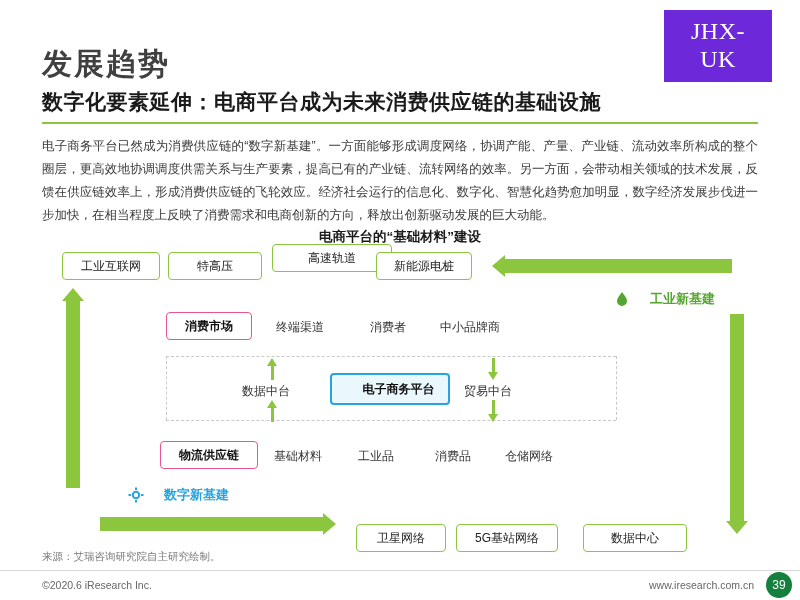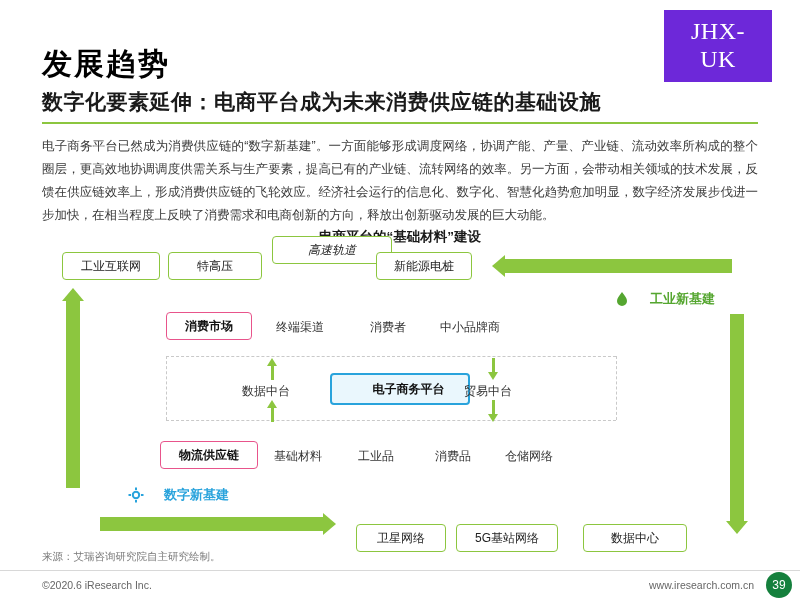--- a/index.html
+++ b/index.html
@@ -20,21 +20,21 @@
   }
   .logo-text {
     color: #ffffff; font-size: 24px; line-height: 1.15;
     text-align: center; font-family: "Liberation Serif", serif;
     letter-spacing: 0.5px;
   }
 
   
   .title-main {
     position: absolute; left: 42px; top: 44px;
-    font-size: 30px; font-weight: bold; color: #000000;
+    font-size: 30px; font-weight: bold; color: #404040;
     letter-spacing: 2px;
   }
   .title-sub {
     position: absolute; left: 42px; top: 88px;
     font-size: 21px; font-weight: bold; color: #1a1a1a;
     letter-spacing: 0.5px;
   }
   .title-rule {
     position: absolute; left: 42px; top: 122px;
     width: 716px; height: 2px; background: #8cc63f;
@@ -164,21 +164,21 @@
   <div class="title-rule"></div>
 
   <div class="body-text">电子商务平台已然成为消费供应链的“数字新基建”。一方面能够形成调度网络，协调产能、产量、产业链、流动效率所构成的整个圈层，更高效地协调调度供需关系与生产要素，提高已有的产业链、流转网络的效率。另一方面，会带动相关领域的技术发展，反馈在供应链效率上，形成消费供应链的飞轮效应。经济社会运行的信息化、数字化、智慧化趋势愈加明显，数字经济发展步伐进一步加快，在相当程度上反映了消费需求和电商创新的方向，释放出创新驱动发展的巨大动能。</div>
 
   <div class="diagram">
 
     <div class="diagram-title">电商平台的“基础材料”建设</div>
 
     <div class="box" style="left:62px; top:24px; width:98px;">工业互联网</div>
     <div class="box" style="left:168px; top:24px; width:94px;">特高压</div>
-    <div class="box" style="left:272px; top:8px; width:120px;font-style:italic;">高速轨道</div>
+    <div class="box" style="left:272px; top:16px; width:120px;">高速轨道</div>
     <div class="box" style="left:376px; top:24px; width:96px;">新能源电桩</div>
 
     <div class="arrow-left" style="left:492px; top:27px; width:240px;">
       <div class="shaft"></div>
         <div class="head"></div>
     </div>
 
     <div class="tag green" style="left:614px; top:62px;">
       <svg width="16" height="16" viewBox="0 0 16 16">
         <path d="M8 1 C5 5, 3 7, 3 10 a5 5 0 0 0 10 0 C13 7, 11 5, 8 1 Z" fill="#55a630"></path>
@@ -200,21 +200,21 @@
     <div class="plain" style="left:276px; top:91px;">终端渠道</div>
     <div class="plain" style="left:370px; top:91px;">消费者</div>
     <div class="plain" style="left:440px; top:91px;">中小品牌商</div>
 
     <div class="dashed-h" style="left:166px; top:128px; width:450px;"></div>
     <div class="dashed-h" style="left:166px; top:192px; width:450px;"></div>
     <div class="dashed-v" style="left:166px; top:128px; height:64px;"></div>
     <div class="dashed-v" style="left:616px; top:128px; height:64px;"></div>
 
     <div class="plain" style="left:242px; top:155px;">数据中台</div>
-    <div class="box blue" style="left:330px; top:145px; width:140px; height:32px;padding-left:17px;">电子商务平台</div>
+    <div class="box blue" style="left:330px; top:145px; width:120px; height:32px;padding-left:17px;">电子商务平台</div>
     <div class="plain" style="left:464px; top:155px;">贸易中台</div>
 
     <div class="small-arrow-up" style="left:267px; top:130px; height:22px;">
       <div class="shaft"></div>
         <div class="head"></div>
     </div>
     <div class="small-arrow-down" style="left:488px; top:130px; height:22px;">
       <div class="shaft"></div>
         <div class="head"></div>
     </div>

